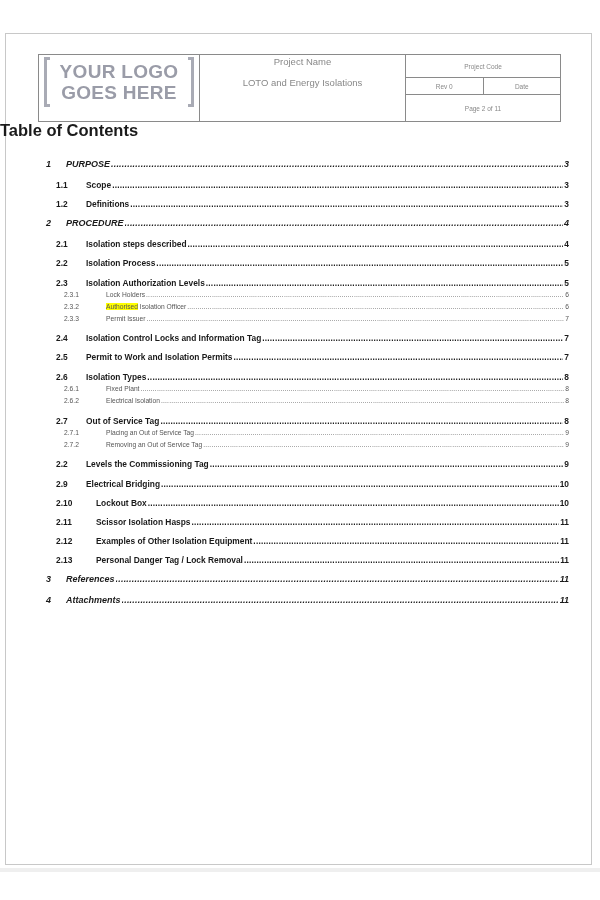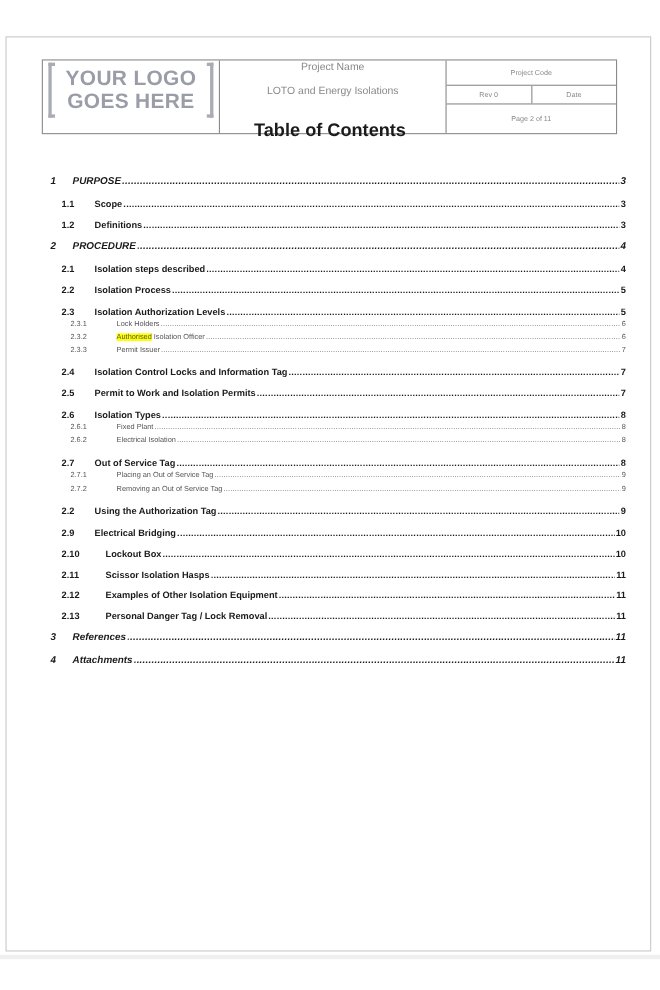--- a/index.html
+++ b/index.html
@@ -14,21 +14,21 @@
   .logo .txt { position:absolute; left:0; right:0; top:6px; text-align:center; color:#9a9ca8; font-weight:bold; font-size:19px; line-height:21px; letter-spacing:0.3px; }
   .proj { width:205px; border-right:1px solid #8a8a8a; text-align:center; color:#888; font-size:9.5px; }
   .proj .pn { margin-top:1px; font-weight:normal; }
   .proj .pt { margin-top:10px; }
   .meta { flex:1; display:flex; flex-direction:column; font-size:6.5px; color:#888; }
   .meta .r1 { height:22px; border-bottom:1px solid #8a8a8a; display:flex; align-items:center; justify-content:center; }
   .meta .r2 { height:16px; border-bottom:1px solid #8a8a8a; display:flex; }
   .meta .r2 div { flex:1; display:flex; align-items:center; justify-content:center; }
   .meta .r2 div:first-child { border-right:1px solid #8a8a8a; }
   .meta .r3 { flex:1; display:flex; align-items:center; justify-content:center; }
-  .title { position:absolute; left:0; width:600px; top:110px; text-align:center; font-size:16.5px; font-weight:bold; color:#1a1a1a; }
+  .title { position:absolute; left:0; width:600px; top:121px; font-size:16.5px; font-weight:bold; color:#1a1a1a; }
   .toc { position:absolute; left:0; top:0; width:600px; }
   .row { position:absolute; display:flex; align-items:baseline; color:#1a1a1a; white-space:nowrap; }
   .row .num { flex:none; }
   .row .lbl { flex:none; }
   .row .dots { flex:1; overflow:hidden; margin:0 1px; letter-spacing:0.2px; }
   .row .dots::before { content:"................................................................................................................................................................................................................................................"; }
   .row .pg { flex:none; text-align:right; }
   .l1 { font-size:9px; font-weight:bold; font-style:italic; left:46px; right:31px; }
   .l1 .num { width:20px; }
   .l2 { font-size:8.4px; font-weight:bold; left:56px; right:31px;align-items:center; }
@@ -173,21 +173,21 @@
       <span class="pg">9</span>
     </div>
   <div class="row l3" style="top:441px">
       <span class="num">2.7.2</span>
       <span class="lbl">Removing an Out of Service Tag</span>
       <span class="dots"></span>
       <span class="pg">9</span>
     </div>
   <div class="row l2" style="top:459px">
       <span class="num">2.2</span>
-      <span class="lbl">Using the Authorization Tag</span>
+      <span class="lbl">Levels the Commissioning Tag</span>
       <span class="dots"></span>
       <span class="pg">9</span>
     </div>
   <div class="row l2" style="top:479px">
       <span class="num">2.9</span>
       <span class="lbl">Electrical Bridging</span>
       <span class="dots"></span>
       <span class="pg">10</span>
     </div>
   <div class="row l2 l2w" style="top:498px">

